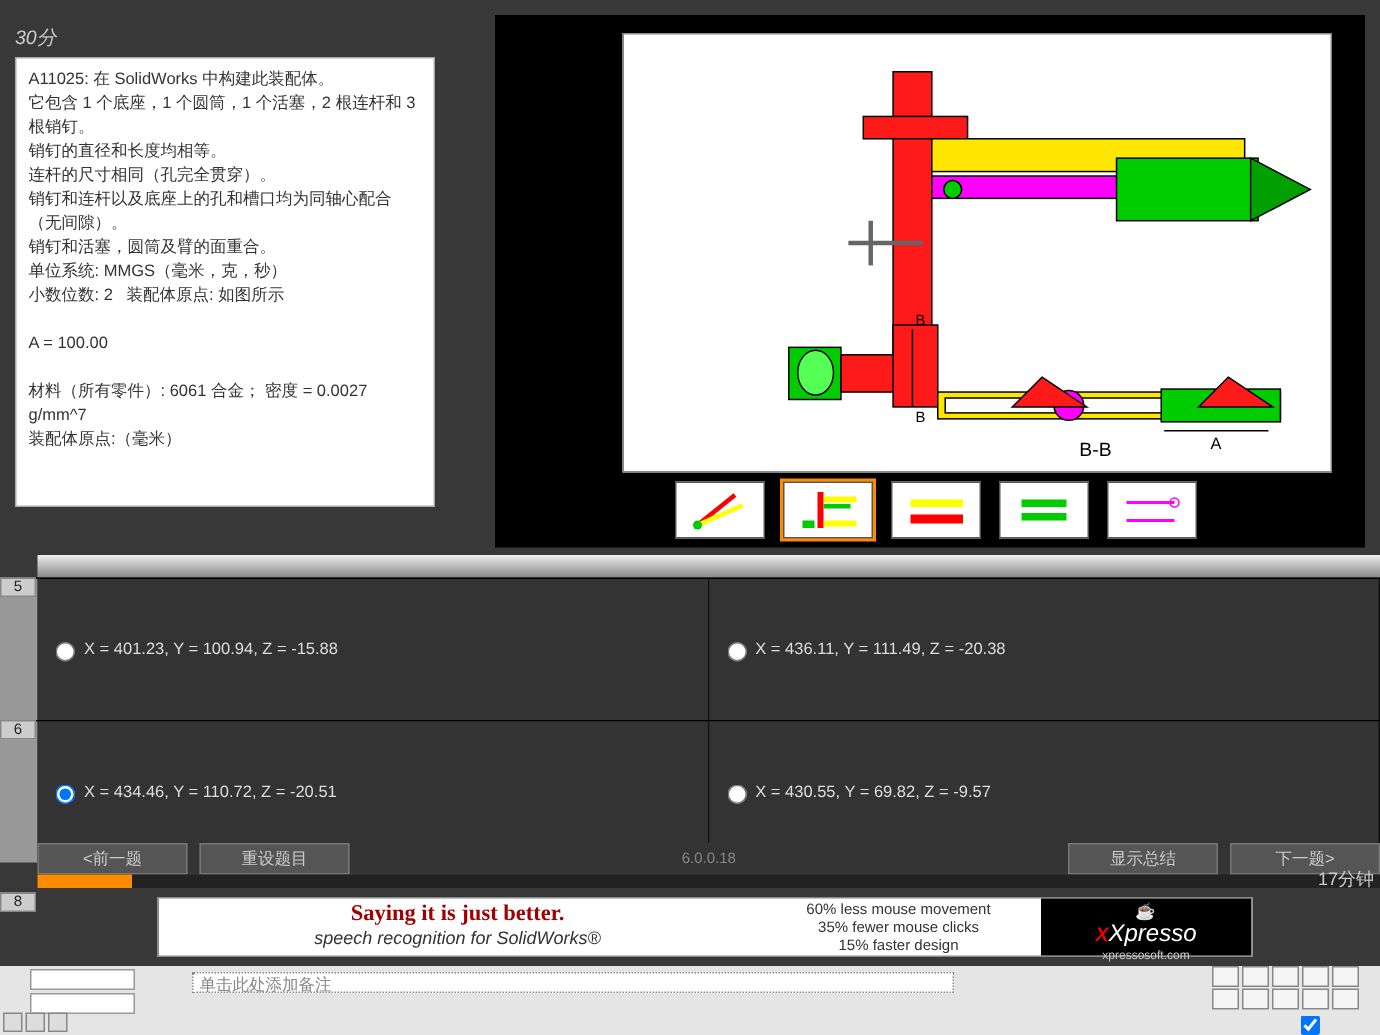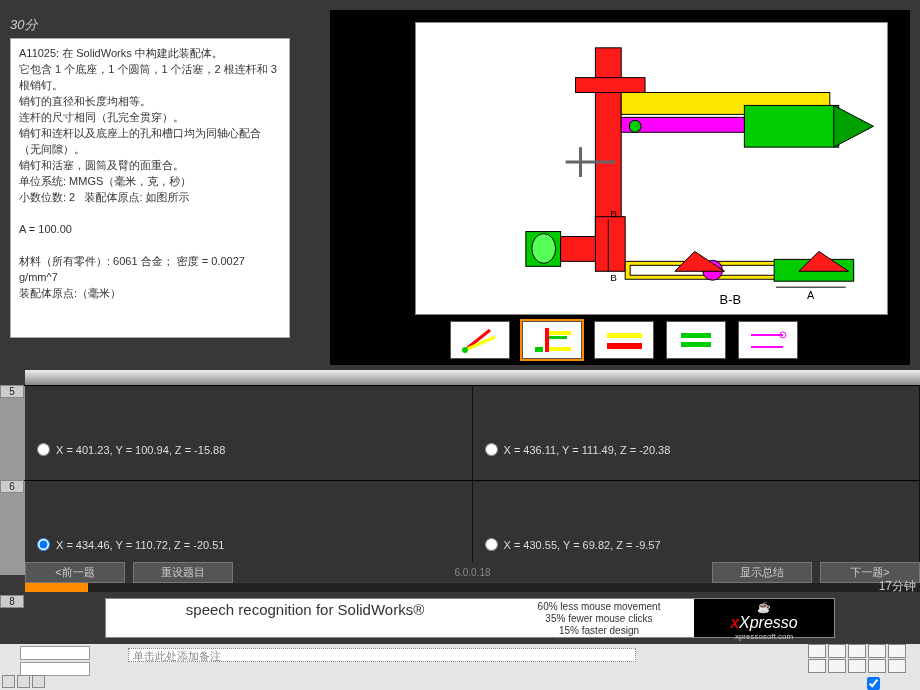--- a/index.html
+++ b/index.html
@@ -19,35 +19,35 @@
 
 
 .image-big svg { width:100%; height:100%; }
 
 .ruler { position:absolute; background:#666; }
 .ruler.top { top:370px; left:25px; right:0; height:15px; background:linear-gradient(#eee,#888); }
 
 .answers { position:absolute; top:385px; left:0; right:0; }
 .ans-row { display:flex; height:95px; border-top:1px solid #000; }
 .ans-num { width:25px; background:#999; color:#000; font-size:11px; display:flex; align-items:flex-start; justify-content:center; padding-top:2px; font-weight:bold; }
-.ans-cell { flex:1; background:#333; border-right:1px solid #111; padding:24px 12px; color:#ddd; font-size:11px; display:flex; align-items:flex-end; gap:6px; }
+.ans-cell { flex:1; background:#333; border-right:1px solid #111; padding:24px 12px; color:#ddd; font-size:11px; display:flex; align-items:center; gap:6px; }
 .ans-cell input[type=radio] { margin-top:2px; }
 
 .bottom-bar { position:absolute; top:562px; left:25px; right:0; height:20px; display:flex; align-items:center; gap:8px; background:#333; }
 .btn { background:#555; color:#ccc; border:1px solid #777; font-size:11px; padding:2px 16px; width:100px; text-align:center; cursor:pointer; }
 .spacer { flex:1; }
 .ver { color:#888; font-size:10px; }
 .progress { position:absolute; top:583px; left:25px; right:0; height:9px; background:#222; }
 .progress-bar { height:100%; width:7%; background:#ff8c00; }
 .timer { position:absolute; top:578px; right:4px; color:#ccc; font-size:12px; }
 
 .ad { position:absolute; top:598px; left:105px; width:730px; height:40px; background:#fff; border:1px solid #888; display:flex; }
 .ad-left { flex:1; text-align:center; padding:2px 0; }
 .ad-left .big { font-size:15px; color:#a00000; font-weight:bold; font-family:Georgia,serif; }
-.ad-left .small { font-size:15px; color:#333; }
+.ad-left .small { font-size:12px; color:#333;font-style:italic; }
 .ad-mid { width:190px; text-align:center; padding:2px 0; font-size:10px; color:#333; line-height:12px; }
 .ad-right { width:140px; background:#000; color:#fff; text-align:center; padding:2px 0; }
 .ad-right .x { color:#e00; font-size:13px; font-style:italic; font-weight:bold; }
 .ad-right .url { font-size:8px; color:#ccc; }
 
 .pp-bottom { position:absolute; top:644px; left:0; right:0; height:46px; background:#e5e5e5; }
 .note-box { position:absolute; left:128px; top:4px; width:508px; height:14px; border:1px dotted #888; background:#fff; font-size:11px; color:#888; padding:0 4px; }
 .pp-icons { position:absolute; right:4px; top:0; width:108px; height:40px; }
 .pp-icons .row { display:flex; gap:2px; }
 .pp-icons .ic { width:18px; height:14px; border:1px solid #888; background:#f5f5f5; margin-bottom:1px; }
@@ -190,20 +190,21 @@
   <div class="btn">显示总结</div>
   <div class="btn">下一题&gt;</div>
 </div>
 <div class="progress">
   <div class="progress-bar"></div>
 </div>
 <div class="timer">17分钟</div>
 
 <div class="ad">
   <div class="ad-left">
+    <div class="big">Saying it is just better.</div>
     <div class="small">speech recognition for SolidWorks®</div>
   </div>
   <div class="ad-mid">
     <div>60% less mouse movement</div>
     <div>35% fewer mouse clicks</div>
     <div>15% faster design</div>
   </div>
   <div class="ad-right">
     <div style="color:#e00;font-size:11px">☕</div>
     <div><span class="x">X</span><span style="font-style:italic">Xpresso</span></div>

